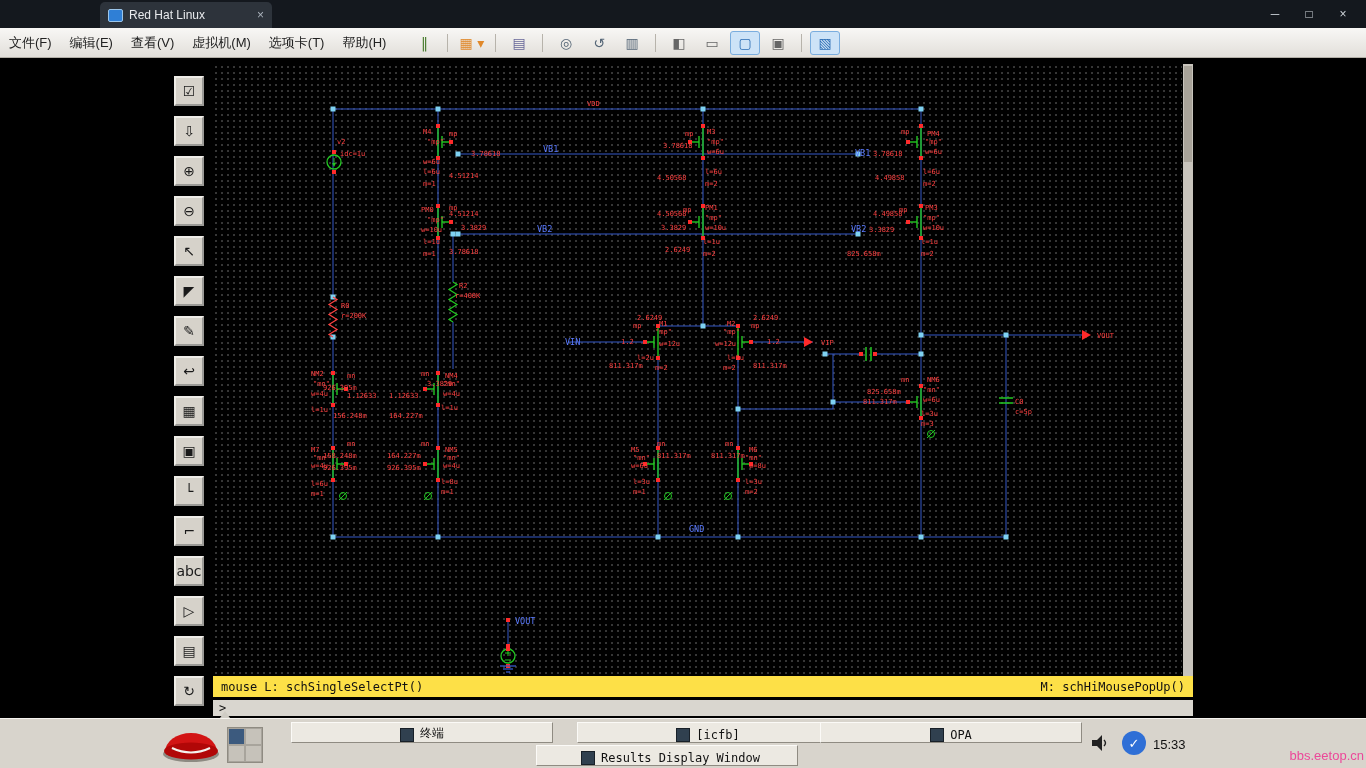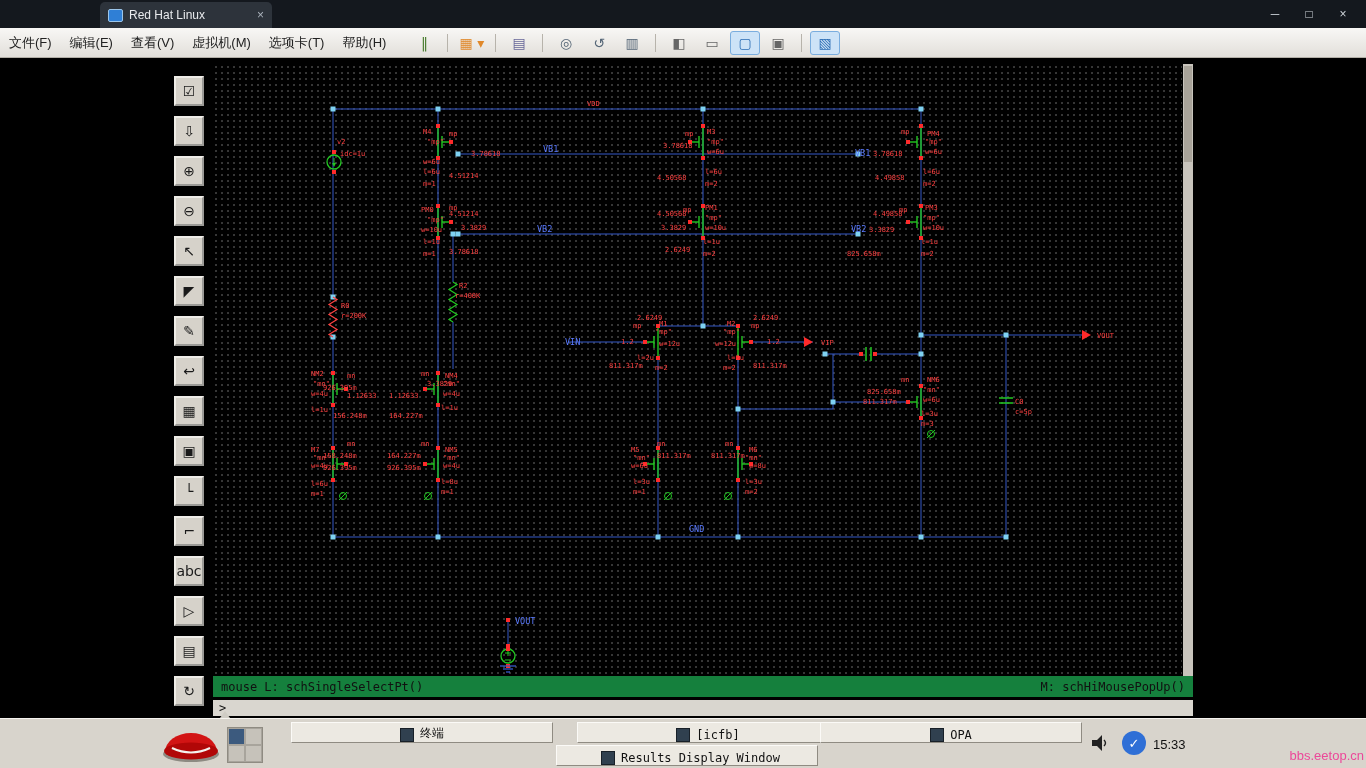--- a/index.html
+++ b/index.html
@@ -31,21 +31,21 @@
   .tool{width:30px;height:30px;background:#d6d2ca;border:2px outset #efede8;box-sizing:border-box;
        display:flex;align-items:center;justify-content:center;font-size:14px;color:#1a1a1a;
        font-family:"DejaVu Sans",sans-serif;}
   
   .canvas{position:absolute;left:213px;top:64px;width:969px;height:612px;background-color:#000;
        background-image:radial-gradient(circle,#3a3a3a .7px,transparent .8px);background-size:6px 6px;}
   .canvas svg{position:absolute;left:0;top:0;}
   .scrollbar{position:absolute;left:1183px;top:64px;width:10px;height:612px;background:#c8c4bc;}
   .scroll-thumb{position:absolute;left:1px;top:2px;width:8px;height:96px;background:#a9a49a;}
   
-  .statusbar{position:absolute;left:213px;top:676px;width:980px;height:21px;background:#15803d;
+  .statusbar{position:absolute;left:213px;top:676px;width:980px;height:21px;background:#fde047;
        display:flex;align-items:center;justify-content:space-between;padding:0 8px;box-sizing:border-box;
        font-family:"DejaVu Sans Mono",monospace;font-size:12px;color:#111;}
   .promptbar{position:absolute;left:213px;top:700px;width:980px;height:16px;background:#d9d6cf;
        font-family:"DejaVu Sans Mono",monospace;font-size:12px;color:#111;padding:1px 0 0 6px;box-sizing:border-box;}
   
   .taskbar{position:absolute;left:0;top:718px;width:1366px;height:50px;background:#d8d4cc;border-top:1px solid #f5f3ee;box-sizing:border-box;}
   .panel-arrow{position:absolute;left:220px;top:711px;width:0;height:0;border-left:5px solid transparent;border-right:5px solid transparent;border-bottom:7px solid #cfccc4;}
   .redhat{position:absolute;left:160px;top:721px;width:62px;height:44px;}
   .workspaces{position:absolute;left:227px;top:727px;width:36px;height:36px;display:grid;
        grid-template-columns:1fr 1fr;grid-template-rows:1fr 1fr;border:1px solid #8f8b82;box-sizing:border-box;}
@@ -514,21 +514,21 @@
   <span>[icfb]</span>
 </div>
 <div class="task-btn" style="left:820px;top:722px;">
   <span class="task-ico"></span>
   <span>OPA</span>
 </div>
 <div class="task-btn" style="left:291px;top:745px;margin-top:24px;">
   <span class="task-ico"></span>
   <span>Virtuoso® Analog Design Environmen</span>
 </div>
-<div class="task-btn" style="left:556px;top:745px;padding-left:7px;">
+<div class="task-btn" style="left:536px;top:745px;padding-left:7px;">
   <span class="task-ico"></span>
   <span>Results Display Window</span>
 </div>
 
 <svg class="speaker" viewBox="0 0 20 18">
   <polygon points="2,6 7,6 12,1 12,17 7,12 2,12" fill="#222"></polygon>
   <path d="M14 6 q3 3 0 6" stroke="#222" fill="none" stroke-width="1.4"></path>
 </svg>
 <div class="clockicon">
   <span>✓</span>

